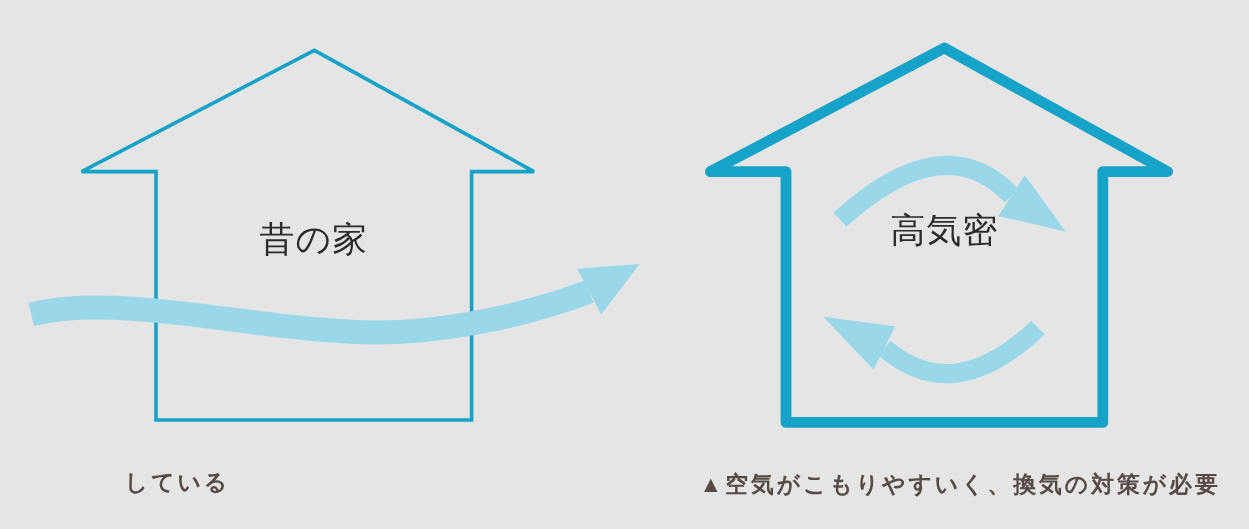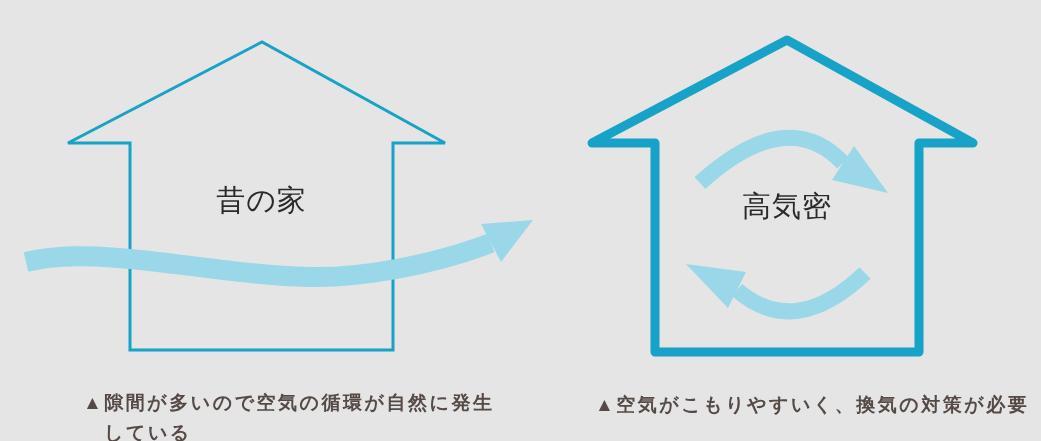--- a/index.html
+++ b/index.html
@@ -26,32 +26,32 @@
     color: #2b2b2b;
     font-size: 29px;
     line-height: 29px;
     text-align: center;
     letter-spacing: 1px;
     white-space: nowrap;
   }
   .house-label.two-line { line-height: 38px; }
 
   .old-house-label  { left: 130px; top: 186px; width: 263px; }
-  .new-house-label  { left: 655px; top: 187px; width: 264px; }
+  .new-house-label  { left: 655px; top: 174px; width: 264px; }
 
   .caption {
     color: #554a45;
     font-size: 19px;
     line-height: 30px;
     font-weight: bold;
     letter-spacing: 2.5px;
     white-space: nowrap;
   }
   .old-house-caption { left: 83px;  top: 388px; }
-  .new-house-caption { left: 595px; top: 390px; }
+  .new-house-caption { left: 583px; top: 390px; }
   .caption .indent { padding-left: 21px; }
 </style>
 </head>
 <body>
 
 <div class="canvas">
 
   <svg width="1041" height="441" viewBox="0 0 1041 441">
 
     <path d="M 68 143 L 262 42 L 445 143 L 393 143 L 393 350 L 130 350 L 130 143 Z" fill="none" stroke-width="3" stroke-linejoin="miter" stroke="#17a2c7"></path>
@@ -74,19 +74,18 @@
     </g>
   </svg>
 
   <div class="abs house-label old-house-label">昔の家</div>
 
   <div class="abs house-label two-line new-house-label">
     <div>高気密</div>
   </div>
 
   <div class="abs caption old-house-caption">
-    <div>▲隙間が多いので空気の循環が自然に発生</div>
     <div class="indent">している</div>
   </div>
 
   <div class="abs caption new-house-caption">▲空気がこもりやすいく、換気の対策が必要</div>
 
 </div>
 
 </body></html>

